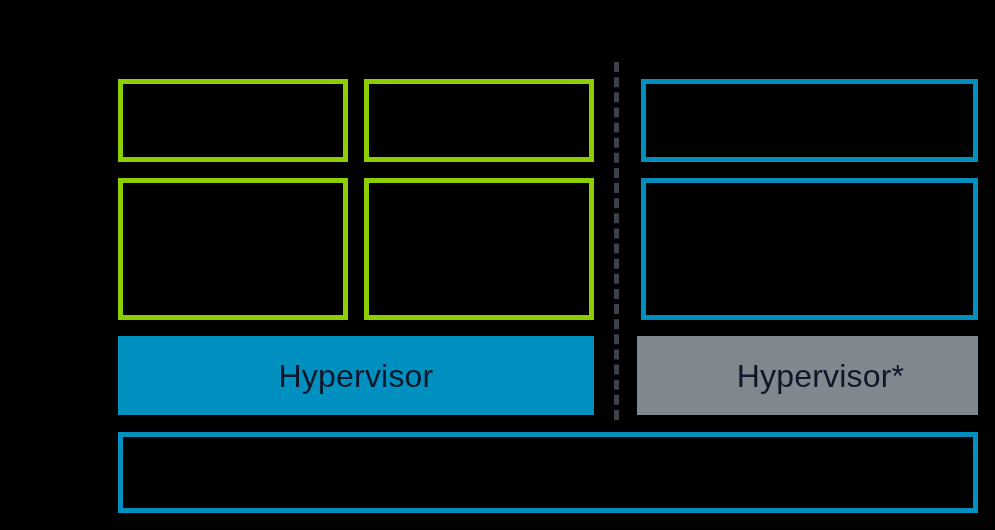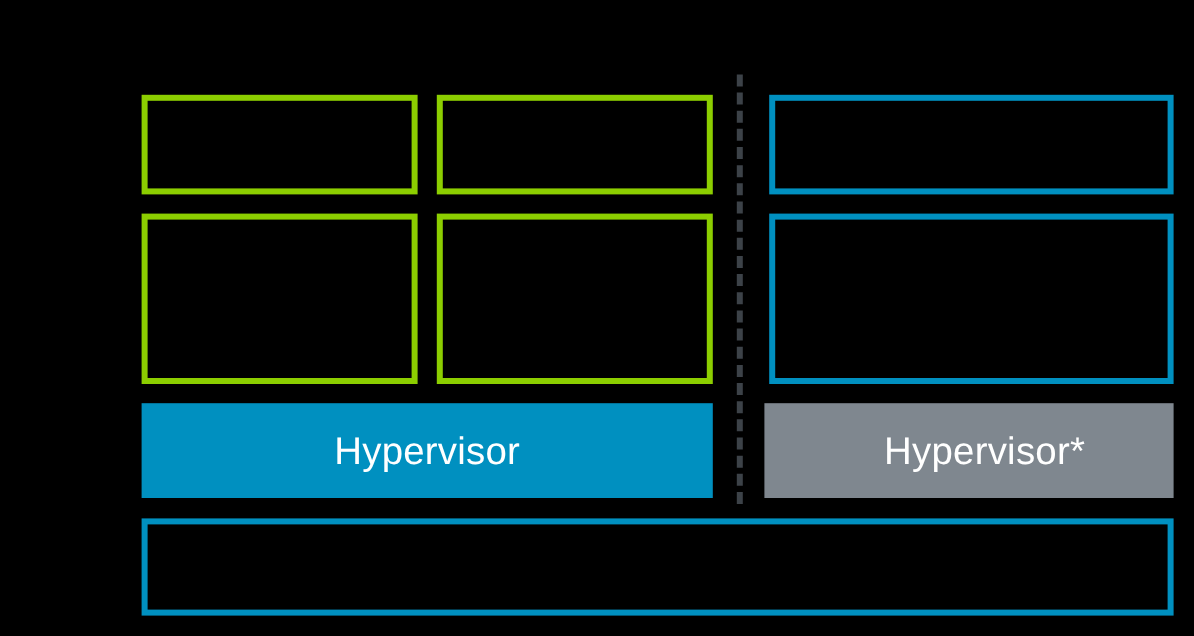--- a/index.html
+++ b/index.html
@@ -40,21 +40,21 @@
   .box-outline.green { border-color: #8CCE00; }
   .box-outline.blue  { border-color: #0090C0; }
 
   
   .box-filled { border: none; }
   .box-filled.blue { background: #0090C0; }
   .box-filled.gray { background: #7F878F; }
 
   
   .bar-label {
-    color: #ffffff;
+    color: #0f172a;
     font-size: 32px;
     font-weight: 400;
     letter-spacing: 0.2px;
     white-space: nowrap;
     font-family: "Liberation Sans", sans-serif;
   }
 
   
   .divider {
     position: absolute;

